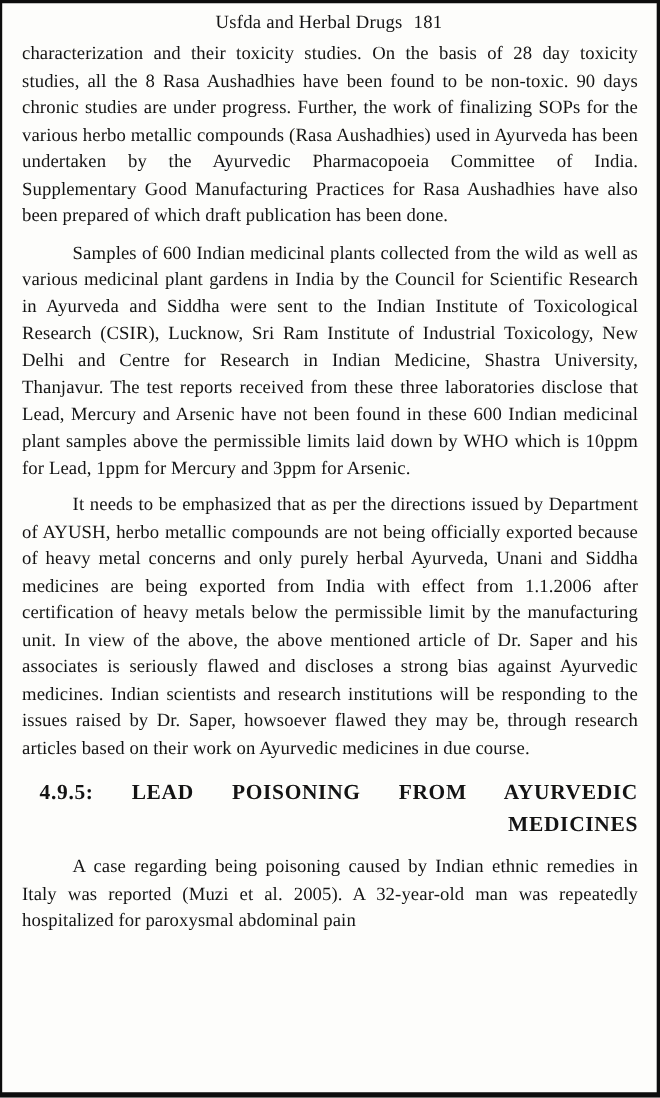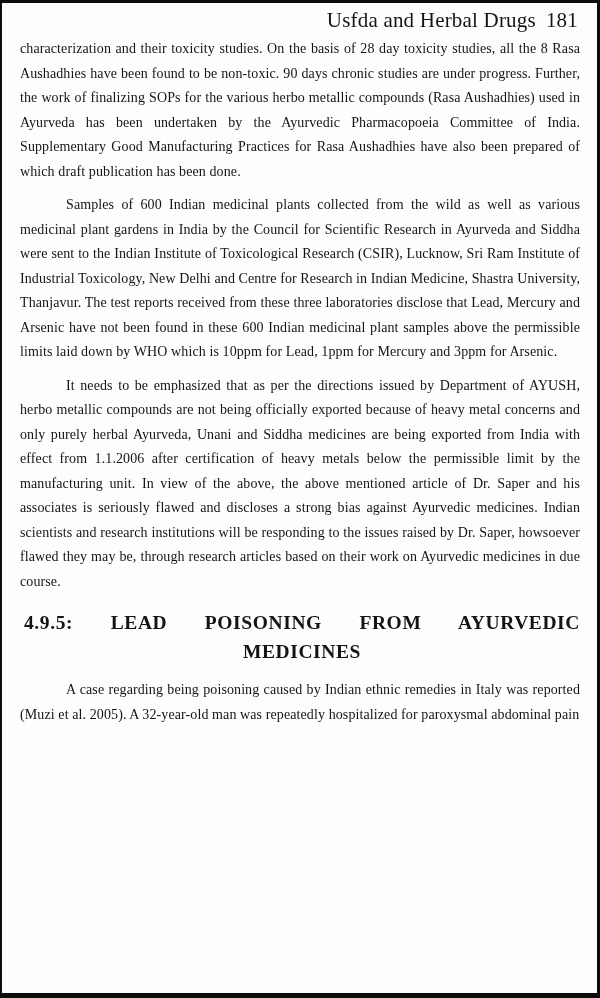--- a/index.html
+++ b/index.html
@@ -16,54 +16,54 @@
     border-top: 3px solid #0d0d0d;
     border-bottom: 5px solid #0d0d0d;
     border-left: 2px solid #0d0d0d;
     border-right: 3px solid #0d0d0d;
     padding: 6px 17px 0 18px;
     font-family: "Liberation Serif", serif;
     color: #141414;
     overflow: hidden;
   }
   .running-header {
-    text-align: right;
-    font-size: 21px;
+    text-align: center;
+    font-size: 17px;
     line-height: 22px;
     padding-right: 2px;
     margin-bottom: 6px;
     letter-spacing: 0.2px;
   }
   .running-header .pagenum {
     margin-left: 10px;
   }
   .body-text p {
-    font-size: 14px;
+    font-size: 17px;
     line-height: 24.5px;
     text-align: justify;
     margin: 0 0 9px 0;
     letter-spacing: 0.1px;
   }
   .body-text p.indented {
     text-indent: 46px;
   }
   .section-heading {
     font-weight: bold;
     font-size: 19.5px;
     line-height: 29px;
     letter-spacing: 0.6px;
-    margin: 14px 0 12px 4px;
+    margin: 14px 0 12px 16px;
   }
   .section-heading .line1 {
     text-align: justify;
     
     text-align-last: justify;
   }
   .section-heading .line2 {
-    text-align: center;
+    text-align: right;
   }
   .italic {
   }
 </style>
 </head>
 <body>
 
 <div class="page">
 
   <div class="running-header">

